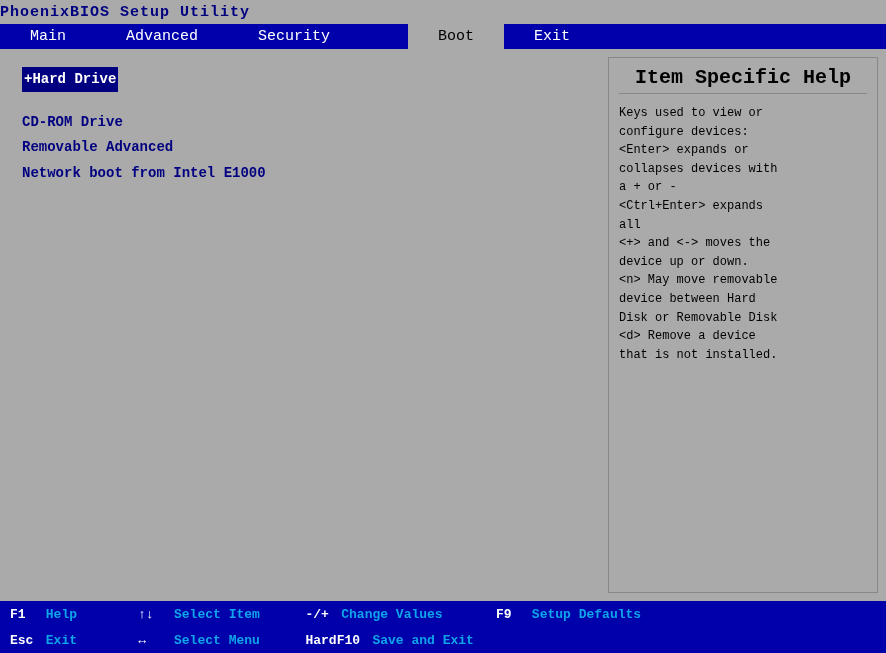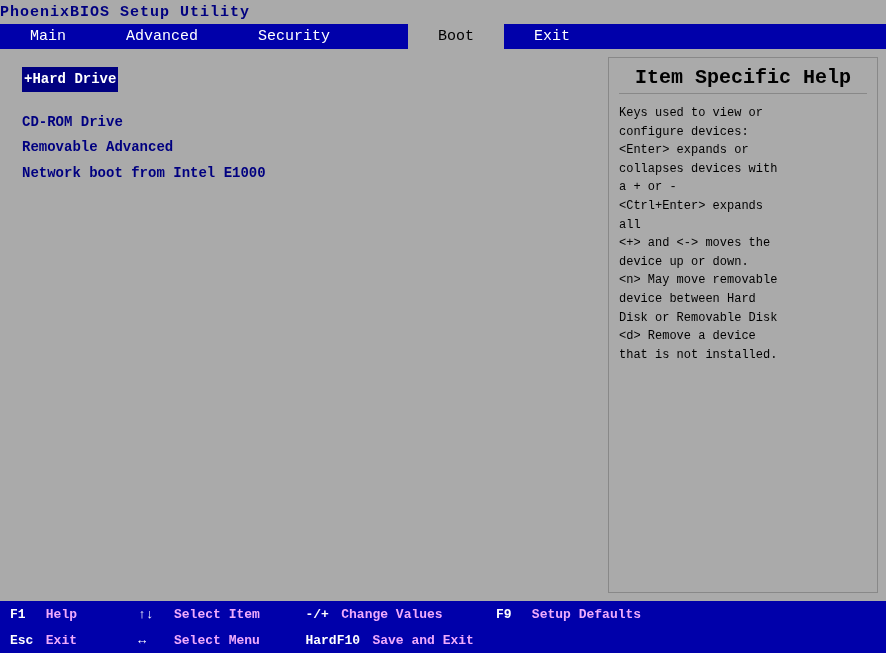--- a/index.html
+++ b/index.html
@@ -135,21 +135,21 @@
       flex: 1;
     }
 
     .key-label {
       color: #ffffff;
       font-weight: bold;
       min-width: 28px;
     }
 
     .key-desc {
-      color: #f0abfc;
+      color: #0ea5e9;
       margin-right: 30px;
       display: flex;
       align-items: center;
       gap: 6px;
     }
   </style>
 </head>
 <body>
 
 <div class="screen">

